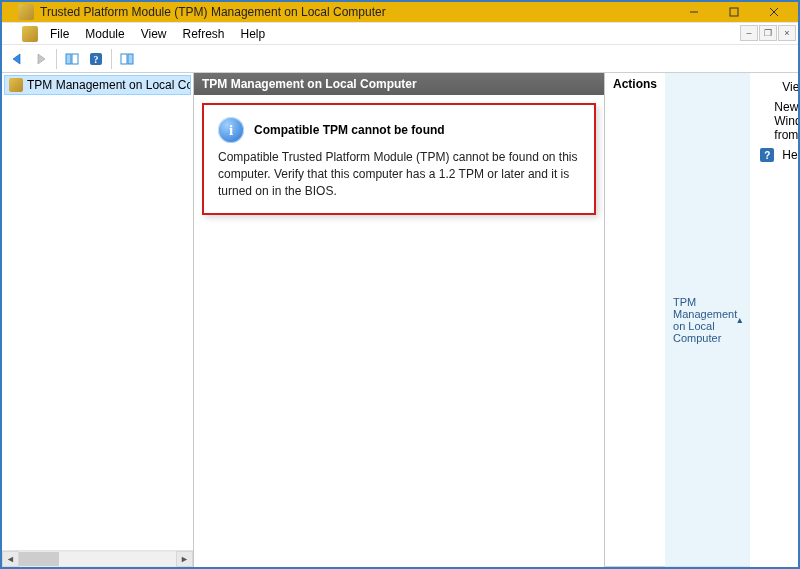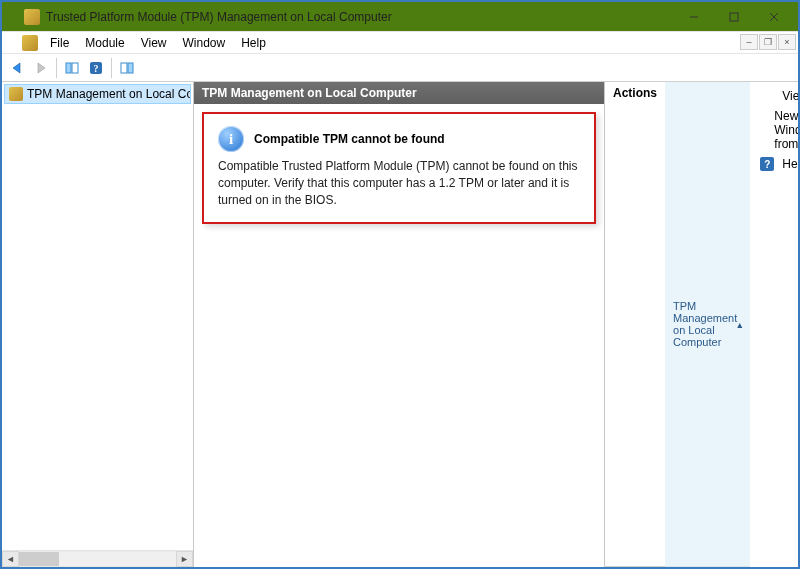--- a/index.html
+++ b/index.html
@@ -9,25 +9,25 @@
     font-size: 12px;
     background: #fff;
     width: 800px;
     height: 569px;
     border: 2px solid #3a7bbf;
     display: flex;
     flex-direction: column;
     overflow: hidden;
   }
   .titlebar {
-    height: 30px;
+    height: 21px;
     display: flex;
     align-items: center;
-    padding: 0 4px 0 22px;
-    background: #4d7c0f;
+    padding: 0 4px 0 16px;
+    background: #eab308;
     border-bottom: 1px solid #e5e5e5;
   }
   .titlebar .app-icon {
     width: 16px; height: 16px;
     background: linear-gradient(135deg,#e3c04a,#b88d2a);
     border-radius: 2px;
     margin-right: 6px;
   }
   .titlebar .title-text { flex: 1; color: #222; font-size: 12px; }
   .titlebar .win-controls { display: flex; }
@@ -217,21 +217,21 @@
         </svg>
     </div>
   </div>
 </div>
 
 <div class="menubar">
   <div class="mmc-icon"></div>
   <div class="menu-item">File</div>
   <div class="menu-item">Module</div>
   <div class="menu-item">View</div>
-  <div class="menu-item">Window</div>
+  <div class="menu-item">Refresh</div>
   <div class="menu-item">Help</div>
   <div class="right-ctrls">
     <div class="sm-btn">–</div>
     <div class="sm-btn">❐</div>
     <div class="sm-btn">×</div>
   </div>
 </div>
 
 <div class="toolbar">
   <div class="tb-btn">

